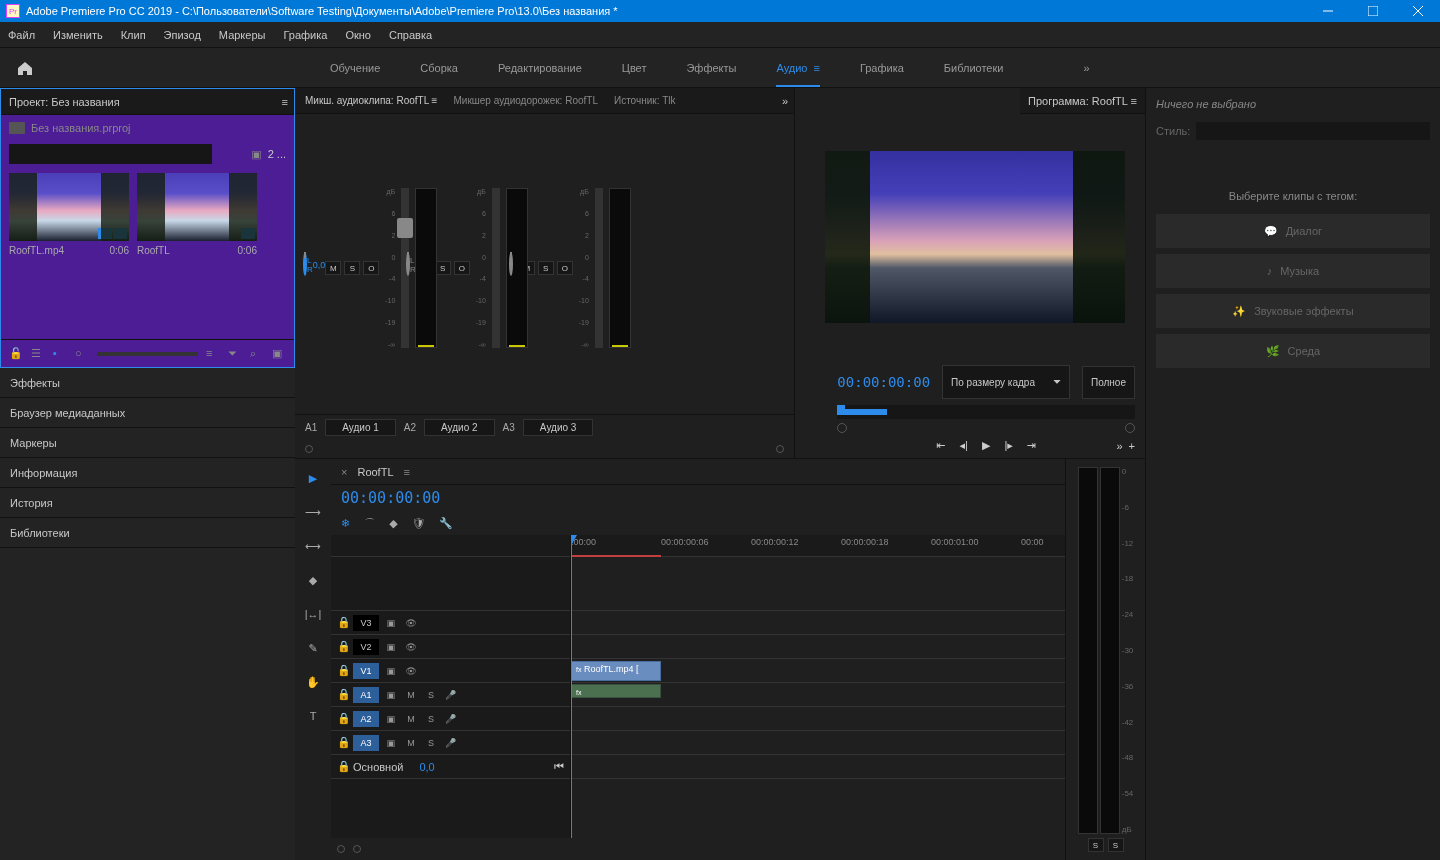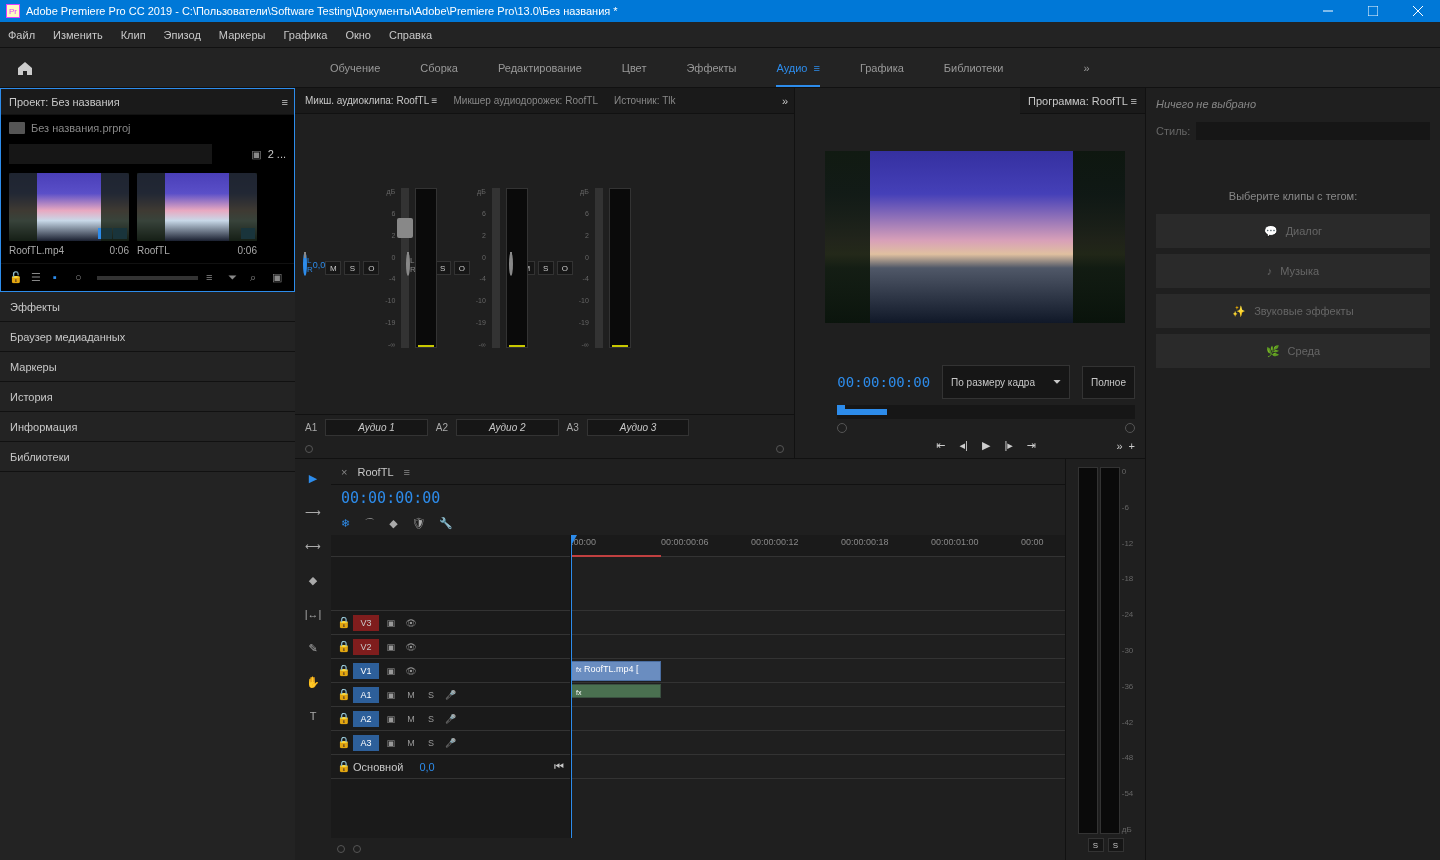--- a/index.html
+++ b/index.html
@@ -19,21 +19,21 @@
 .workspace-tabs { display: flex; gap: 40px; margin-left: 280px; align-items: center; height: 100%; }
 .ws-tab { color: #999; cursor: pointer; position: relative; height: 100%; display: flex; align-items: center; }
 .ws-tab.active { color: #2d8ceb; }
 .ws-tab.active::after { content: ''; position: absolute; bottom: 0; left: 0; right: 0; height: 2px; background: #2d8ceb; }
 .ws-menu { color: #2d8ceb; margin-left: 6px; }
 .ws-overflow { margin-left: 40px; color: #999; cursor: pointer; }
 
 .main-area { display: flex; height: 772px; }
 
 .left-panel { width: 295px; display: flex; flex-direction: column; }
-.project-panel { border: 1px solid #2d8ceb; background: #000000; height: 204px; display: flex; flex-direction: column; }
+.project-panel { border: 1px solid #2d8ceb; background: #4c1d95; height: 280px; display: flex; flex-direction: column; }
 .panel-header { height: 26px; display: flex; align-items: center; padding: 0 8px; background: #1a1a1a; border-bottom: 1px solid #111; position: relative; }
 .panel-title { font-size: 11px; }
 .panel-menu { position: absolute; right: 6px; cursor: pointer; }
 .proj-file-row { height: 26px; display: flex; align-items: center; padding: 0 8px; gap: 6px; color: #888; }
 .proj-file-row .folder-icon { width: 16px; height: 12px; background: #555; border-radius: 1px; }
 .search-row { height: 26px; display: flex; align-items: center; padding: 0 8px; gap: 6px; }
 .search-box { flex: 1; background: #161616; border: none; height: 20px; color: #999; padding: 0 20px 0 6px; position: relative; }
 .search-wrapper { flex: 1; position: relative; }
 .search-icon-inner { position: absolute; left: 4px; top: 4px; color: #888; }
 .bins-wrap { display: flex; gap: 8px; padding: 6px 8px; flex: 1; }
@@ -69,21 +69,21 @@
 .mso-row { display: flex; gap: 3px; margin-top: 8px; }
 .mso-btn { width: 16px; height: 14px; background: #161616; border: 1px solid #333; font-size: 8px; display: flex; align-items: center; justify-content: center; cursor: pointer; }
 .meter-area { display: flex; margin-top: 8px; height: 160px; gap: 2px; }
 .db-scale { display: flex; flex-direction: column; justify-content: space-between; font-size: 7px; color: #666; text-align: right; width: 16px; }
 .meter-bar { width: 22px; background: #0a0a0a; border: 1px solid #333; position: relative; }
 .meter-bar::after { content: ''; position: absolute; bottom: 0; left: 2px; right: 2px; height: 2px; background: #c8c800; }
 .fader-track { width: 8px; background: #333; height: 160px; position: relative; margin: 0 4px; }
 .fader-handle { position: absolute; top: 30px; left: -4px; width: 16px; height: 20px; background: #888; border-radius: 2px; }
 .mixer-footer-row { height: 26px; display: flex; align-items: center; padding: 0 10px; gap: 8px; border-top: 1px solid #111; }
 .mixer-foot-label { font-size: 10px; color: #aaa; }
-.mixer-foot-btn { padding: 2px 32px; background: #161616; border: 1px solid #333; font-size: 10px; font-style: italic; }
+.mixer-foot-btn { padding: 2px 16px; background: #161616; border: 1px solid #333; font-size: 10px; }
 .bottom-control { height: 18px; display: flex; justify-content: space-between; padding: 0 10px; align-items: center; }
 .ctrl-dot { width: 8px; height: 8px; border: 1px solid #555; border-radius: 50%; }
 
 .program-area { flex: 1; background: #1f1f1f; display: flex; flex-direction: column; align-items: flex-end; }
 .program-viewer { flex: 1; display: flex; align-items: center; justify-content: center; padding: 20px; }
 .program-image { width: 300px; height: 172px; background: linear-gradient(to bottom, #3530a0 0%, #4540b8 25%, #d8a0b8 52%, #e0c0a0 60%, #505868 68%, #101828 100%); position: relative; }
 .program-image::before { content:''; position:absolute; left:0; top:0; width:45px; height:100%; background: linear-gradient(to bottom, rgba(15,25,10,0.95), rgba(10,20,8,0.85)); }
 .program-image::after { content:''; position:absolute; right:0; top:0; width:52px; height:100%; background: linear-gradient(to bottom, rgba(12,22,8,0.95), rgba(8,18,6,0.85)); }
 .prog-controls { padding: 6px 10px; }
 .prog-tc-row { display: flex; align-items: center; gap: 12px; margin-bottom: 6px; }
@@ -115,21 +115,21 @@
 .tl-tabs { height: 26px; display: flex; align-items: center; padding: 0 10px; gap: 10px; border-bottom: 1px solid #111; }
 .tl-tc-row { height: 26px; display: flex; align-items: center; padding: 0 10px; }
 .tl-tc { color: #2d8ceb; font-size: 15px; font-family: monospace; }
 .tl-opts-row { height: 24px; display:flex; align-items:center; gap: 14px; padding: 0 10px; color:#aaa; }
 .tl-body { flex: 1; display: flex; }
 .tl-track-headers { width: 240px; background: #1a1a1a; border-right: 1px solid #111; }
 .tl-ruler-spacer { height: 22px; border-bottom: 1px solid #333; }
 .tl-spacer { height: 54px; border-bottom: 1px solid #333; }
 .tl-track-row { height: 24px; display: flex; align-items: center; border-bottom: 1px solid #333; gap: 4px; padding: 0 6px; position:relative; }
 .tl-lock { width: 12px; color: #888; }
-.tl-track-label { width: 26px; height: 16px; background: #7f1d1d; display: flex; align-items: center; justify-content: center; font-size: 9px; }
+.tl-track-label { width: 26px; height: 16px; background: #000000; display: flex; align-items: center; justify-content: center; font-size: 9px; }
 .tl-track-label.active { background: #2d5f9a; color: white; }
 .tl-track-btn { width: 16px; height: 14px; display: flex; align-items: center; justify-content: center; font-size: 9px; color: #999; }
 .tl-tracks-area { flex: 1; position: relative; overflow: hidden; }
 .tl-ruler { height: 22px; background: #1a1a1a; border-bottom: 1px solid #333; display: flex; font-size: 9px; color: #888; position: relative; }
 .tl-ruler-mark { position: absolute; top: 2px; }
 .tl-playhead { position: absolute; top: 0; bottom: 0; left: 0; width: 1px; background: #2d8ceb; z-index: 5; }
 .tl-playhead::before { content:''; position:absolute; top:0; left:-5px; width:11px; height:10px; background:#2d8ceb; clip-path: polygon(0 0, 100% 0, 50% 100%); }
 .tl-redbar { position:absolute; top:20px; left:0; width:90px; height:2px; background:#c04040; }
 .tl-track-lane { height: 24px; border-bottom: 1px solid #333; position: relative; }
 .tl-spacer-lane { height: 54px; border-bottom: 1px solid #333; }
@@ -262,22 +262,22 @@
         <span class="proj-tool" style="color:#888">⏷</span>
         <span class="proj-tool" style="color:#888">⌕</span>
         <span class="proj-tool" style="color:#888">▣</span>
       </div>
     </div>
 
     <div class="stack-panels">
       <div class="stack-item">Эффекты</div>
       <div class="stack-item">Браузер медиаданных</div>
       <div class="stack-item">Маркеры</div>
+      <div class="stack-item">Информация</div>
       <div class="stack-item">История</div>
-      <div class="stack-item">Информация</div>
       <div class="stack-item">Библиотеки</div>
     </div>
   </div>
 
   <div class="center-column">
     <div class="center-top">
 
       <div class="mixer-area">
         <div class="mixer-tabs">
           <span class="mixer-tab active"><span>Микш. аудиоклипа: RoofTL</span> ≡</span>

